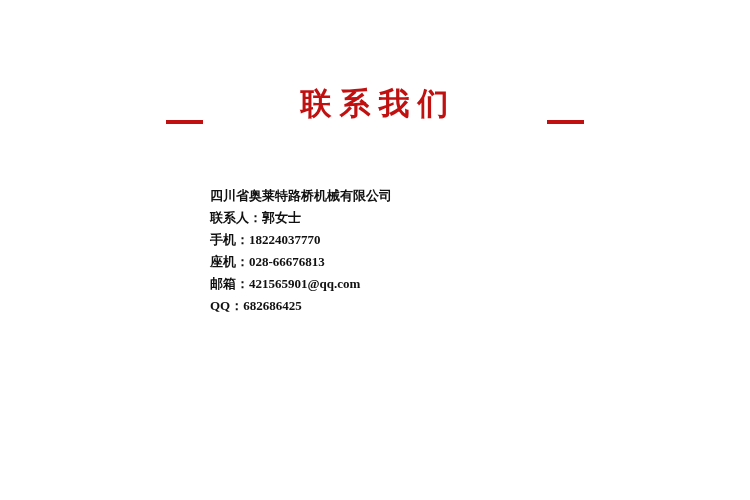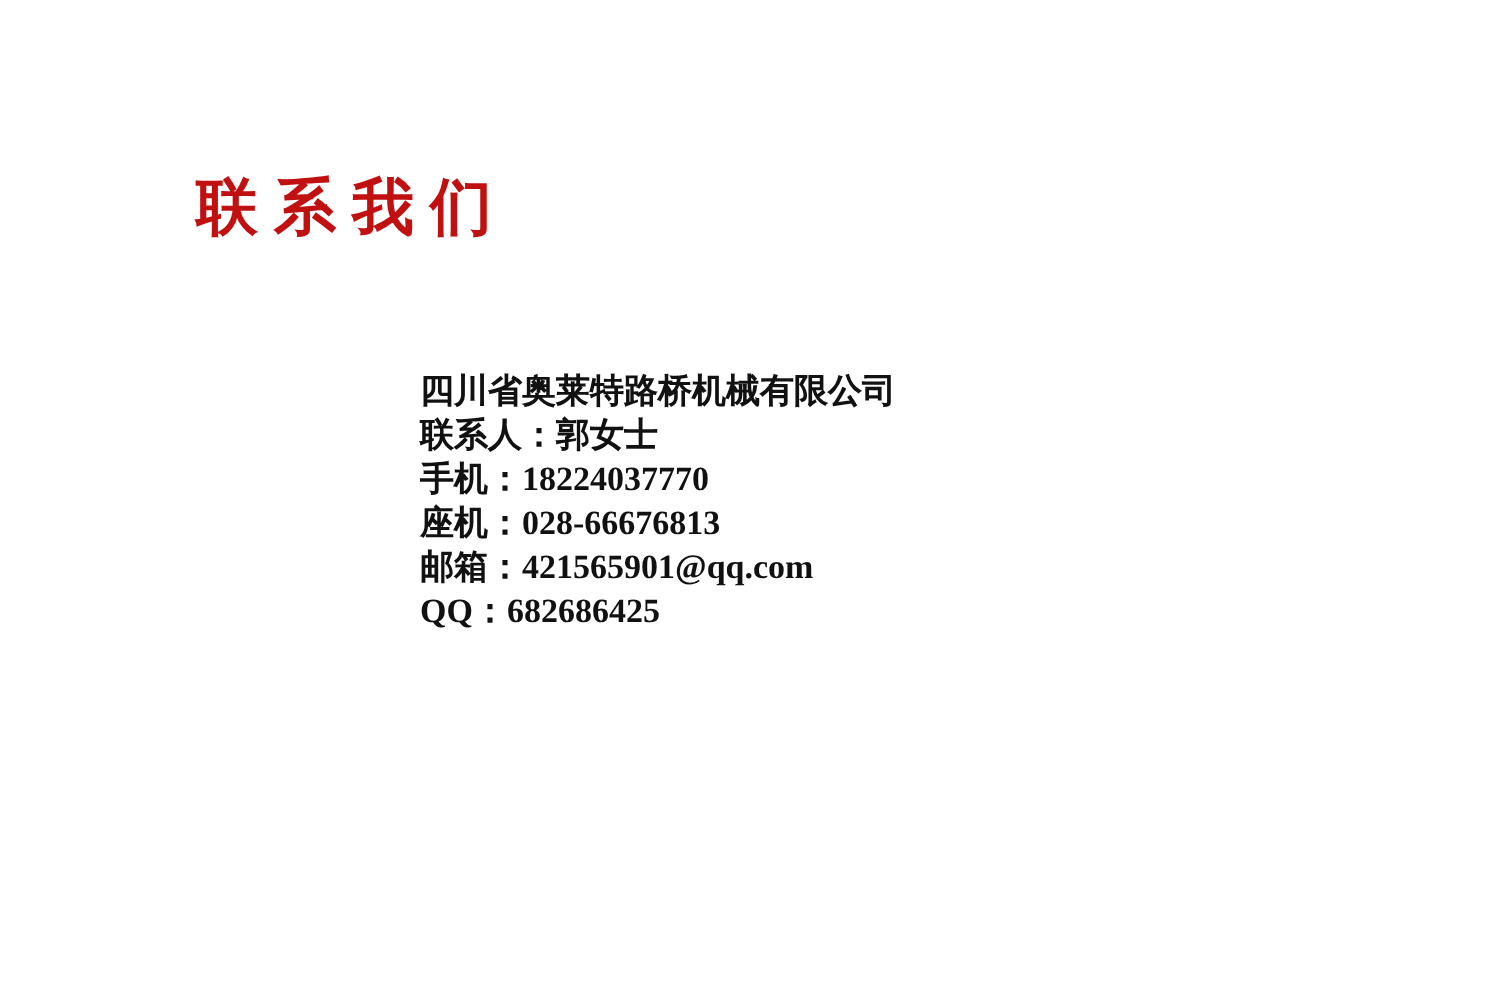--- a/index.html
+++ b/index.html
@@ -19,22 +19,21 @@
     inset: 0;
   }
   .title-row {
     position: absolute;
     top: 84px;
     left: 0;
     right: 1px;
     height: 40px;
     display: flex;
     justify-content: center;
-    align-items: flex-start;
-    flex-direction: column;
+    align-items: flex-end;
   }
   .rule {
     display: inline-block;
     width: 37px;
     height: 4px;
     background: var(--accent-red, #c11010);
   }
   .title {
     margin: 0 90px 0 98px;
     font-size: 31px;
@@ -44,21 +43,21 @@
     line-height: 40px;
     white-space: nowrap;
   }
   .contact {
     position: absolute;
     left: 210px;
     top: 185px;
   }
   .line {
     margin: 0;
-    font-size: 17px;
+    font-size: 13px;
     font-weight: bold;
     color: var(--text-color, #111111);
     line-height: 22px;
     white-space: nowrap;
   }
 </style>
 </head>
 <body>
 
 <div class="page">

